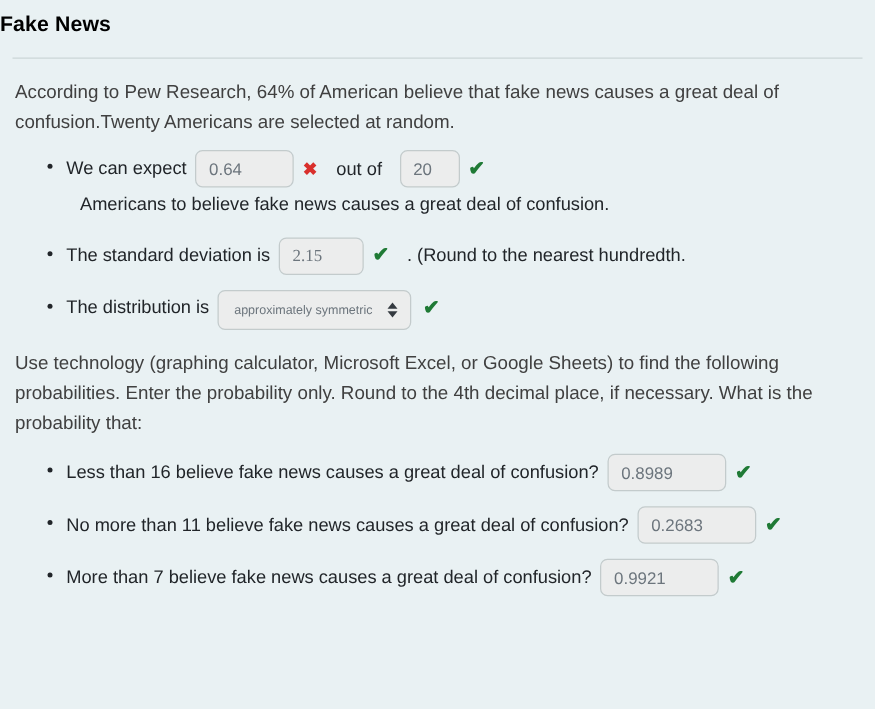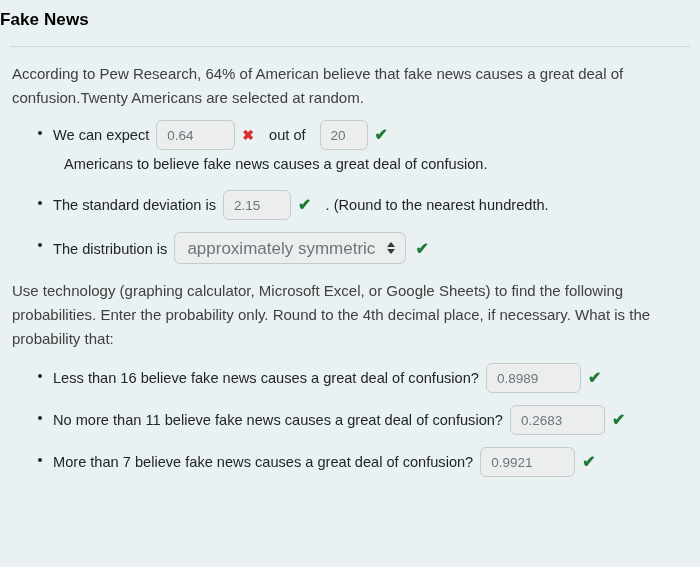--- a/index.html
+++ b/index.html
@@ -76,33 +76,33 @@
     border-radius: 6px;
     height: 30px;
     box-sizing: border-box;
     padding: 0 10px;
     margin: 0 7px;
     outline: none;
   }
   input.w-wide { width: 79px; }
   input.w-narrow { width: 48px; }
   input.w-prob { width: 95px; }
-  input.w-sd { width: 68px; }
+  input.w-sd { width: 68px; font-family: Liberation Serif, serif; }
 
   .select-wrap {
     position: relative;
     display: inline-block;
     margin: 0 7px;
   }
   select.dist-select {
     appearance: none;
     -webkit-appearance: none;
     -moz-appearance: none;
     font-family: "Liberation Sans", sans-serif;
-    font-size: 17px;
+    font-size: 10px;
     color: #6c757d;
     background: #eceded;
     border: 1px solid #c3cbcc;
     border-radius: 6px;
     height: 32px;
     box-sizing: border-box;
     padding: 0 30px 0 12px;
     outline: none;
   }
   .select-arrows {

